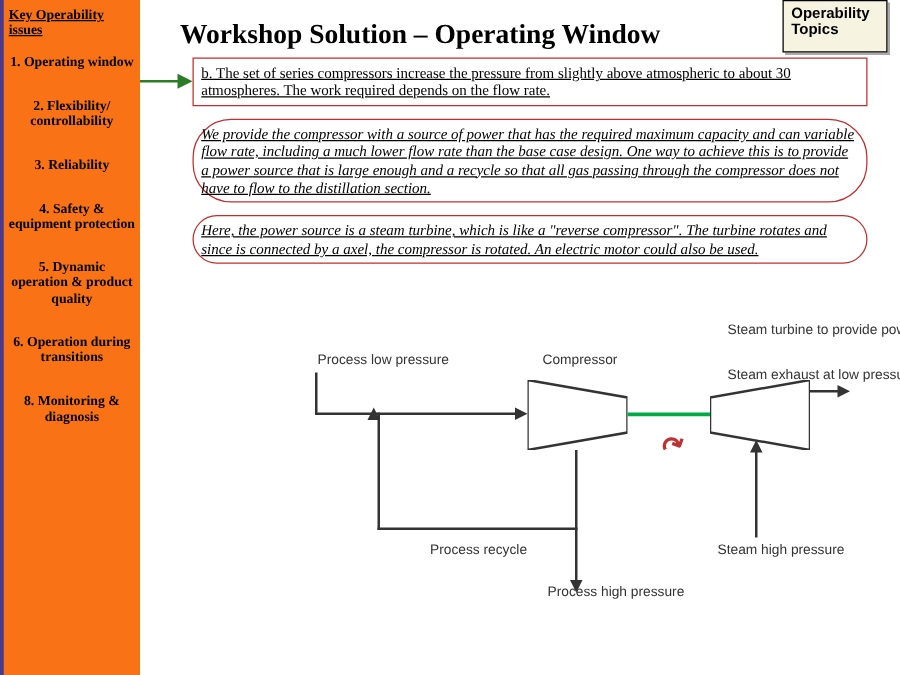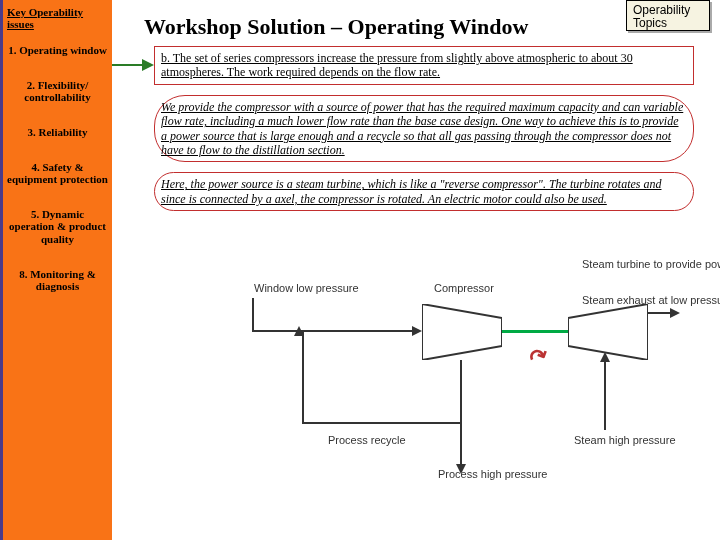--- a/index.html
+++ b/index.html
@@ -41,26 +41,26 @@
     padding: 2px 0 0 32px;
     height: 40px;
   }
   .title {
     font-size: 22px; font-weight: bold;
     color: #000;
     padding-top: 4px;
   }
   .topics-btn {
     position: absolute; right: 10px; top: 0px;
-    width: 84px; height: 31px;
+    width: 84px; height: 42px;
     background: #f6f3e1;
     border: 1px solid #000;
     box-shadow: 2px 2px 0 #aaa;
     font-family: Arial, sans-serif;
-    font-size: 12px; font-weight: normal;
+    font-size: 12px; font-weight: bold;
     padding: 3px 6px;
     line-height: 1.1;
   }
   .box {
     border: 1.5px solid #c22e2e;
     margin: 6px 26px 10px 42px;
     padding: 4px 6px;
     font-size: 12px;
     line-height: 1.2;
     text-decoration: underline;
@@ -131,20 +131,21 @@
 </head>
 <body>
 
 <div class="sidebar">
   <div class="sidebar-head">Key Operability issues</div>
   <div class="nav-item">1. Operating window</div>
   <div class="nav-item">2. Flexibility/ controllability</div>
   <div class="nav-item">3. Reliability</div>
   <div class="nav-item">4. Safety &amp; equipment protection</div>
   <div class="nav-item">5. Dynamic operation &amp; product quality</div>
+  <div class="nav-item">6. Operation during transitions</div>
   <div class="nav-item">8. Monitoring &amp; diagnosis</div>
 </div>
 
 <div class="main">
   <div class="title-row">
     <div class="title">Workshop Solution – Operating Window</div>
   </div>
   <div class="topics-btn">Operability Topics</div>
 
   <div style="position:relative">
@@ -152,25 +153,25 @@
       <div class="arrow-line"></div>
         <div class="arrow-head"></div>
     </div>
     <div class="box">b.  The set of series compressors increase the pressure from slightly above atmospheric to about 30 atmospheres.  The work required depends on the flow rate.</div>
   </div>
 
   <div class="box italic">We provide the compressor with a source of power that has the required maximum capacity and can variable flow rate, including a much lower flow rate than the base case design.  One way to achieve this is to provide a power source that is large enough and a recycle so that all gas passing through the compressor does not have to flow to the distillation section.</div>
   <div class="box italic">Here, the power source is a steam turbine, which is like a "reverse compressor".  The turbine rotates and since is connected by a axel, the compressor is rotated.  An electric motor could also be used.</div>
 
   <div class="diagram">
-    <div class="dlabel" style="left:-18px; top:30px">Window low pressure</div>
+    <div class="dlabel" style="left:-18px; top:30px">Process low pressure</div>
     <div class="dlabel" style="left:162px; top:30px">Compressor</div>
     <div class="dlabel" style="left:310px; top:6px">Steam turbine to provide power</div>
     <div class="dlabel" style="left:310px; top:42px">Steam exhaust at low pressure</div>
-    <div class="dlabel" style="left:56px; top:182px">Process recycle</div>
+    <div class="dlabel" style="left:72px; top:182px">Process recycle</div>
     <div class="dlabel" style="left:302px; top:182px">Steam high pressure</div>
     <div class="dlabel" style="left:166px; top:216px">Process high pressure</div>
 
     <svg class="compressor" viewBox="0 0 80 56">
       <polygon points="0,0 80,14 80,42 0,56" fill="none" stroke="#333" stroke-width="2"></polygon>
     </svg>
 
     <svg class="turbine" viewBox="0 0 80 56">
       <polygon points="0,14 80,0 80,56 0,42" fill="none" stroke="#333" stroke-width="2"></polygon>
     </svg>

